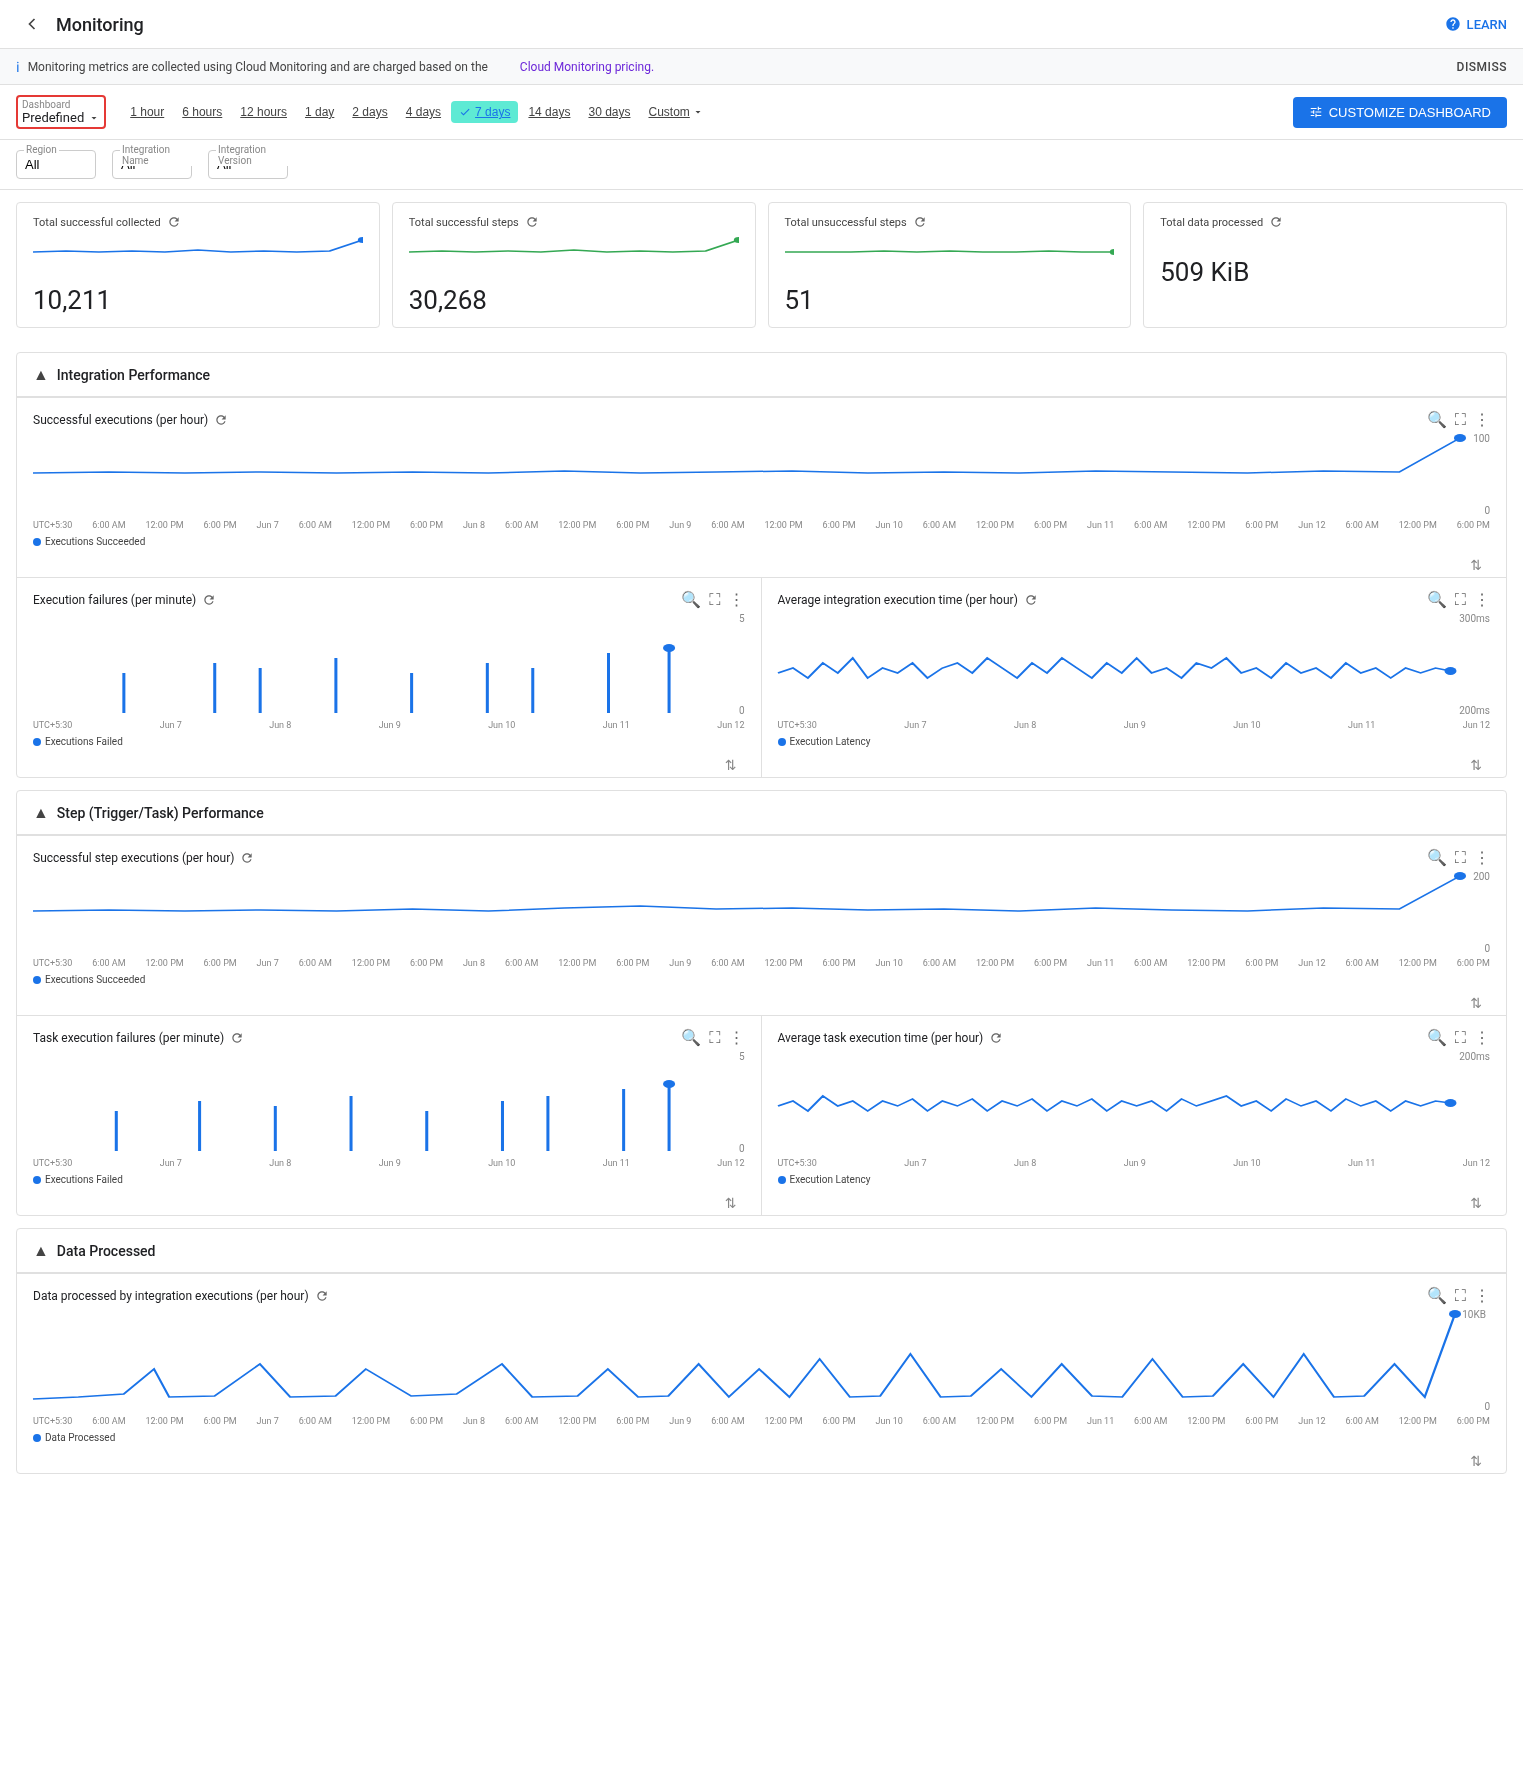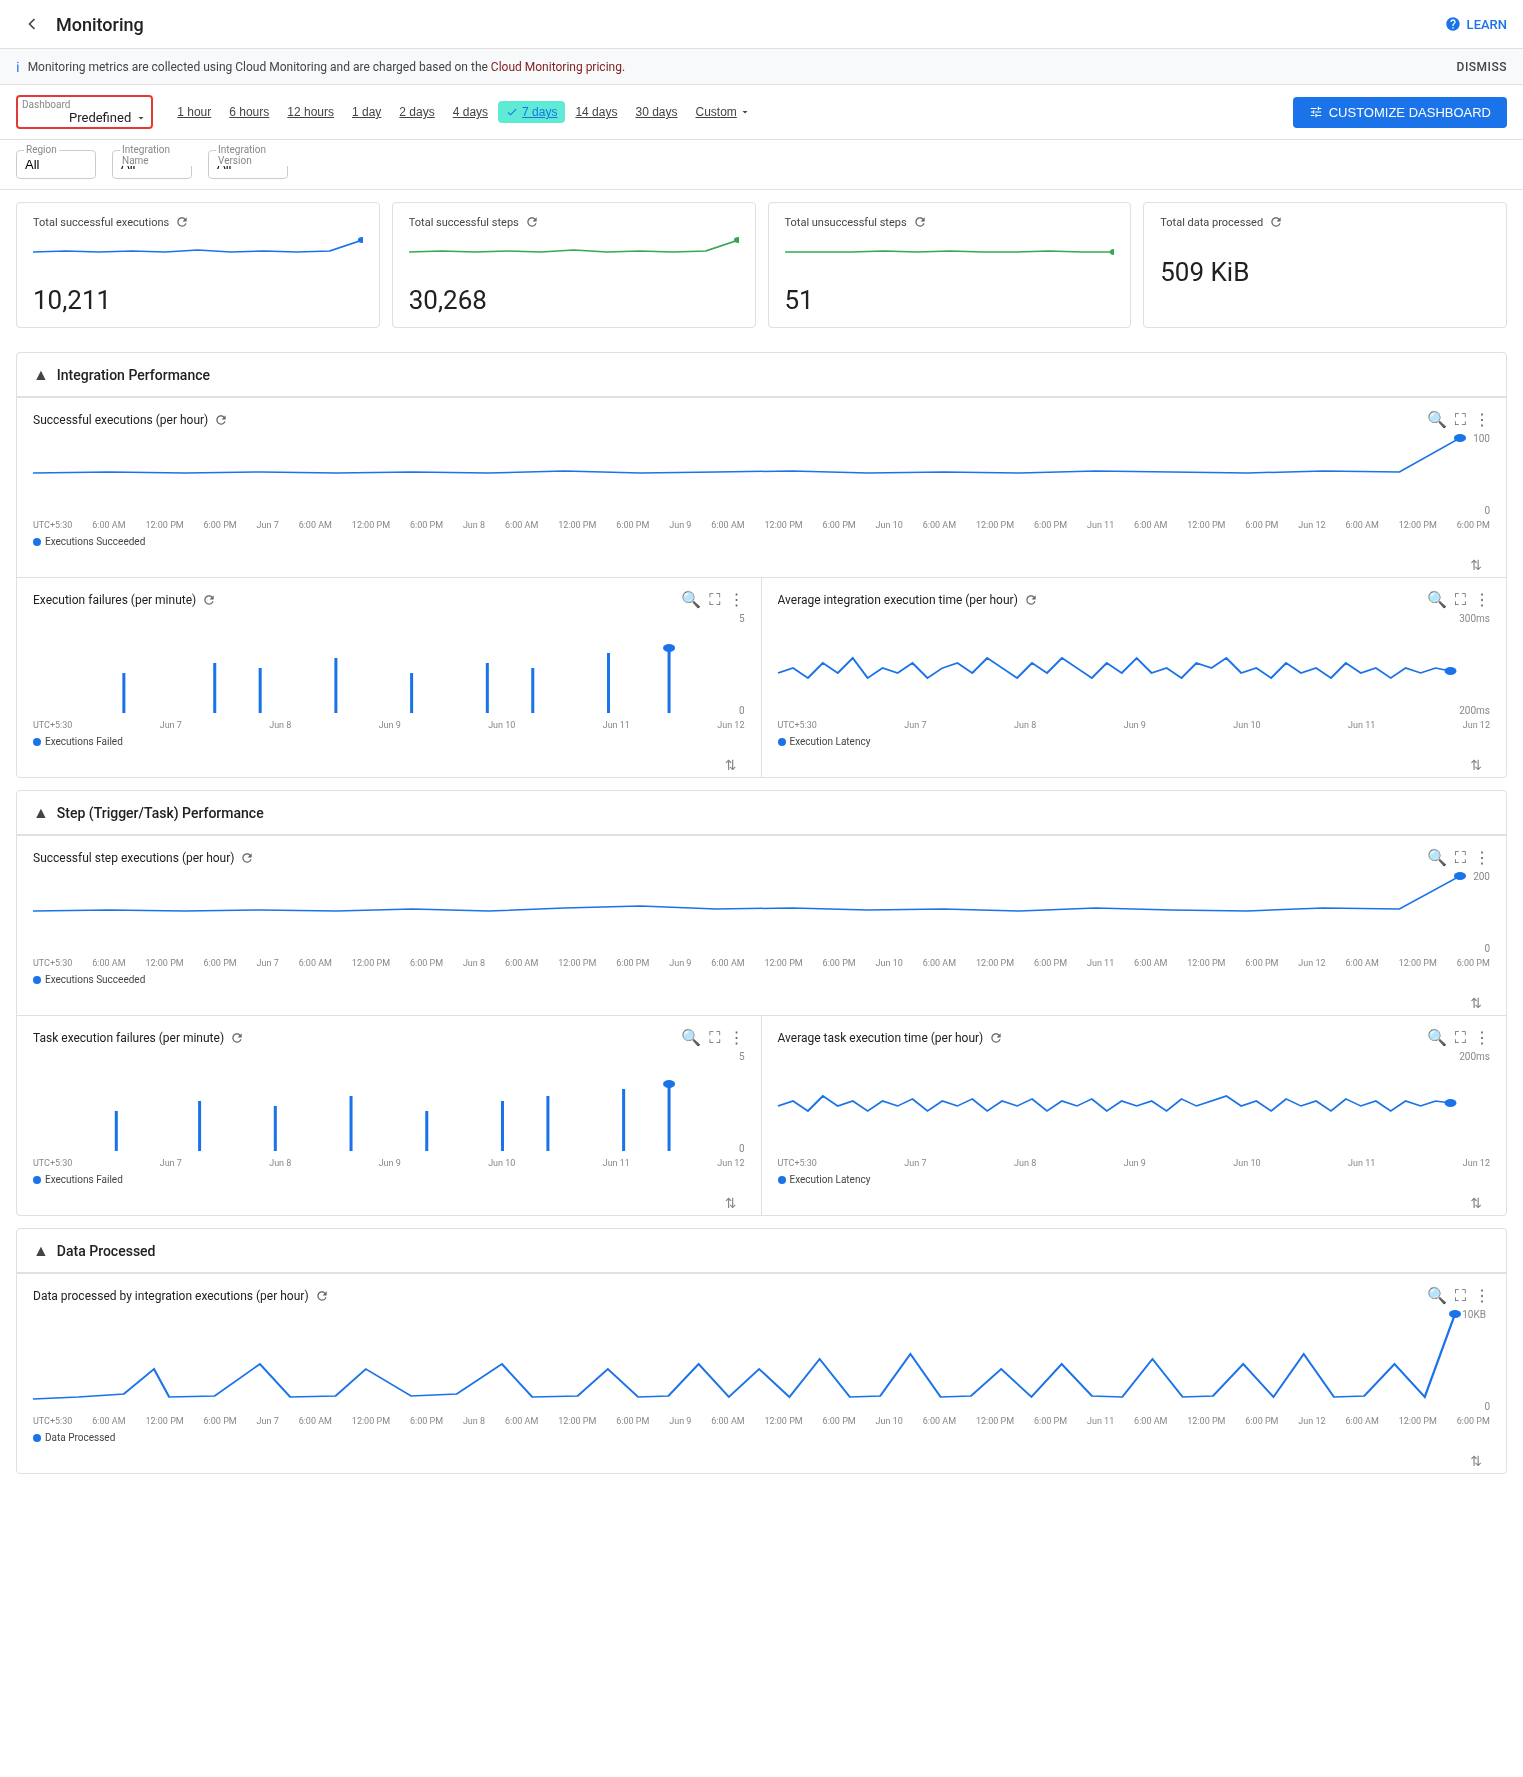--- a/index.html
+++ b/index.html
@@ -7,28 +7,28 @@
     
     
     .top-bar { display: flex; align-items: center; padding: 8px 16px; border-bottom: 1px solid #e0e0e0; }
     .back-btn { width: 32px; height: 32px; display: flex; align-items: center; justify-content: center; cursor: pointer; color: #444; }
     .page-title { font-size: 18px; font-weight: 500; margin-left: 8px; color: #202124; }
     .learn-btn { margin-left: auto; display: flex; align-items: center; gap: 6px; color: #1a73e8; font-size: 13px; font-weight: 500; cursor: pointer; }
     
     
     .info-bar { display: flex; align-items: center; padding: 8px 16px; background: #f8f9fa; border-bottom: 1px solid #e0e0e0; font-size: 12px; color: #444; }
     .info-icon { color: #1a73e8; margin-right: 8px; font-size: 14px; }
-    .info-link { color: #7f1d1d; text-decoration: none; cursor: pointer; }
+    .info-link { color: #6d28d9; text-decoration: none; cursor: pointer; margin-left: 29px; }
     .dismiss-btn { margin-left: auto; font-size: 12px; font-weight: 500; color: #444; cursor: pointer; text-transform: uppercase; letter-spacing: 0.5px; }
     
     
     .controls-bar { display: flex; align-items: center; padding: 10px 16px; border-bottom: 1px solid #e0e0e0; gap: 8px; flex-wrap: wrap; }
     .dashboard-select-wrapper { border: 2px solid #e53935; border-radius: 4px; padding: 2px 4px; }
     .dashboard-select-label { font-size: 10px; color: #888; display: block; }
-    .dashboard-select { font-size: 13px; border: none; outline: none; cursor: pointer; background: transparent; display: flex; align-items: center; gap: 4px; margin-left: 47px; }
+    .dashboard-select { font-size: 13px; border: none; outline: none; cursor: pointer; background: transparent; display: flex; align-items: center; gap: 4px; }
     
     .time-buttons { display: flex; align-items: center; gap: 2px; margin-left: 8px; }
     .time-btn { padding: 4px 8px; border: none; background: transparent; cursor: pointer; font-size: 12px; color: #444; border-radius: 4px; text-decoration: underline; }
     .time-btn.active { background: #5eead4; color: #1a73e8; display: flex; align-items: center; gap: 4px; }
     
     .customize-btn { margin-left: auto; background: #1a73e8; color: #fff; border: none; border-radius: 4px; padding: 8px 16px; font-size: 13px; font-weight: 500; cursor: pointer; display: flex; align-items: center; gap: 6px; }
     
     
     .filter-bar { display: flex; align-items: center; padding: 10px 16px; gap: 16px; border-bottom: 1px solid #e0e0e0; }
     .filter-select-wrapper { position: relative; }
@@ -154,21 +154,21 @@
       <option>All</option>
     </select>
   </div>
 </div>
 
 <div class="stats-row-container">
   <div class="stats-flex">
 
     <div class="stat-card">
       <div class="stat-card-title">
-        <span>Total successful executions</span>
+        <span>Total successful collected</span>
         <svg width="14" height="14" viewBox="0 0 24 24" fill="#666">
             <path d="M17.65 6.35C16.2 4.9 14.21 4 12 4c-4.42 0-7.99 3.58-7.99 8s3.57 8 7.99 8c3.73 0 6.84-2.55 7.73-6h-2.08c-.82 2.33-3.04 4-5.65 4-3.31 0-6-2.69-6-6s2.69-6 6-6c1.66 0 3.14.69 4.22 1.78L13 11h7V4l-2.35 2.35z"></path>
           </svg>
       </div>
       <svg class="sparkline" viewBox="0 0 200 30" preserveAspectRatio="none">
         <polyline points="0,15 20,14 40,15 60,14 80,15 100,13 120,15 140,14 160,15 180,14 200,3" fill="none" stroke="#1a73e8" stroke-width="1.5"></polyline>
         <circle cx="200" cy="3" r="3" fill="#1a73e8"></circle>
       </svg>
       <div class="stat-value">10,211</div>
     </div>

